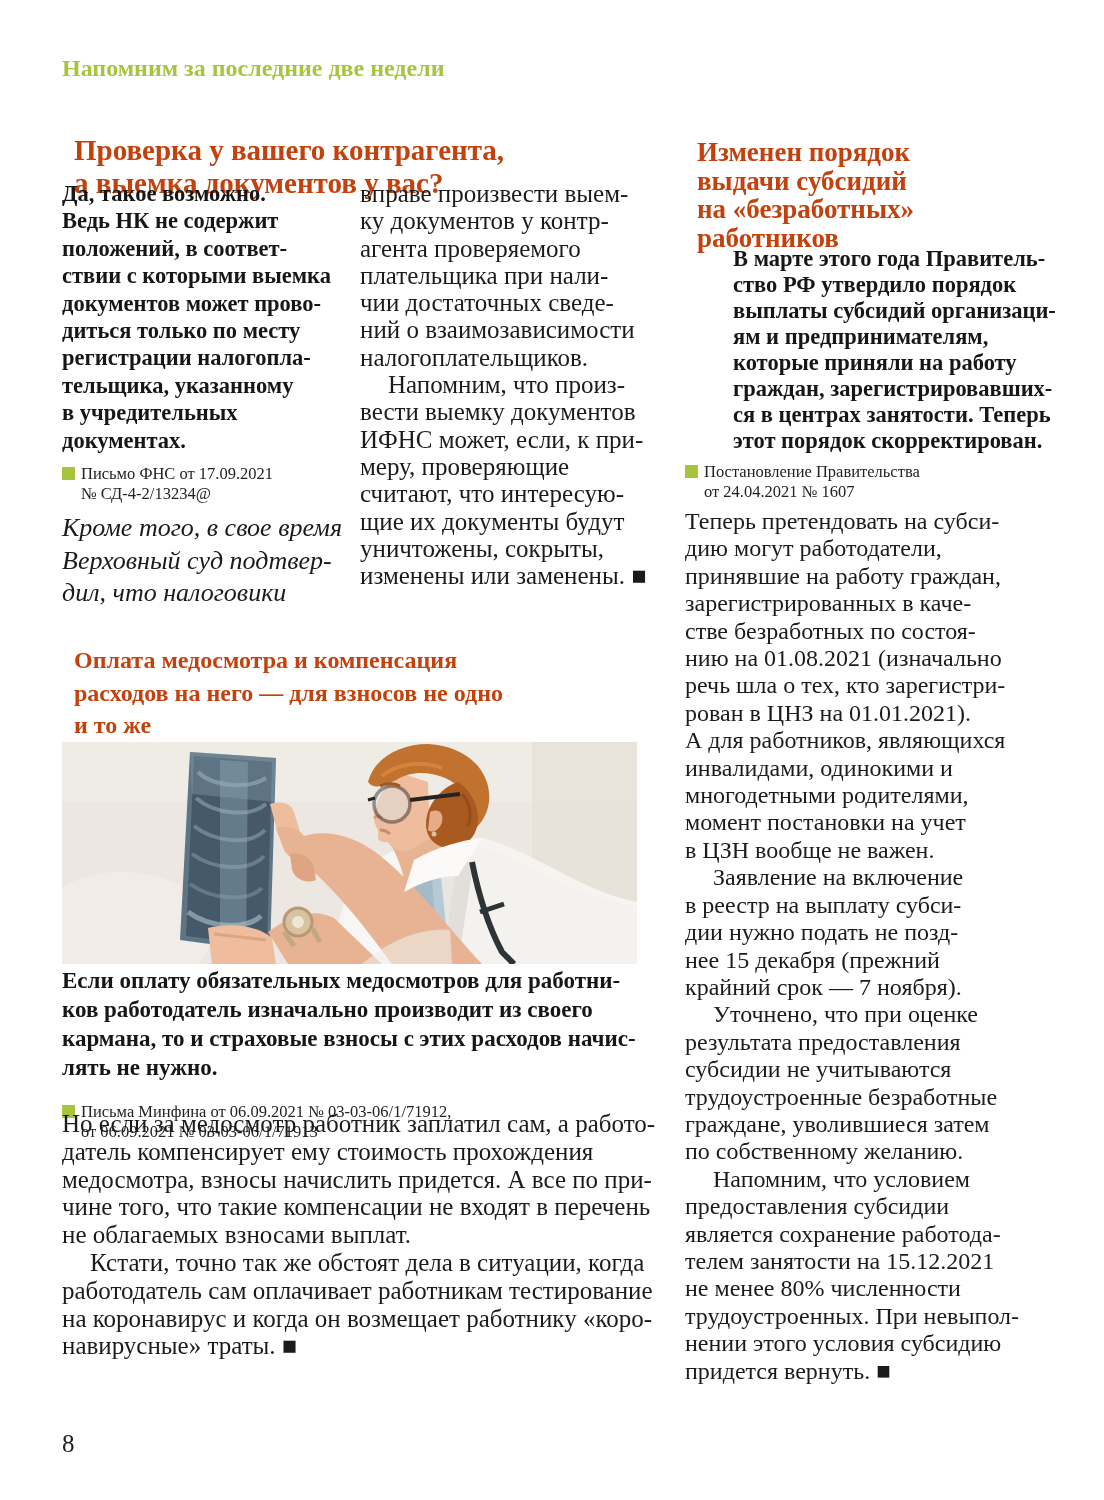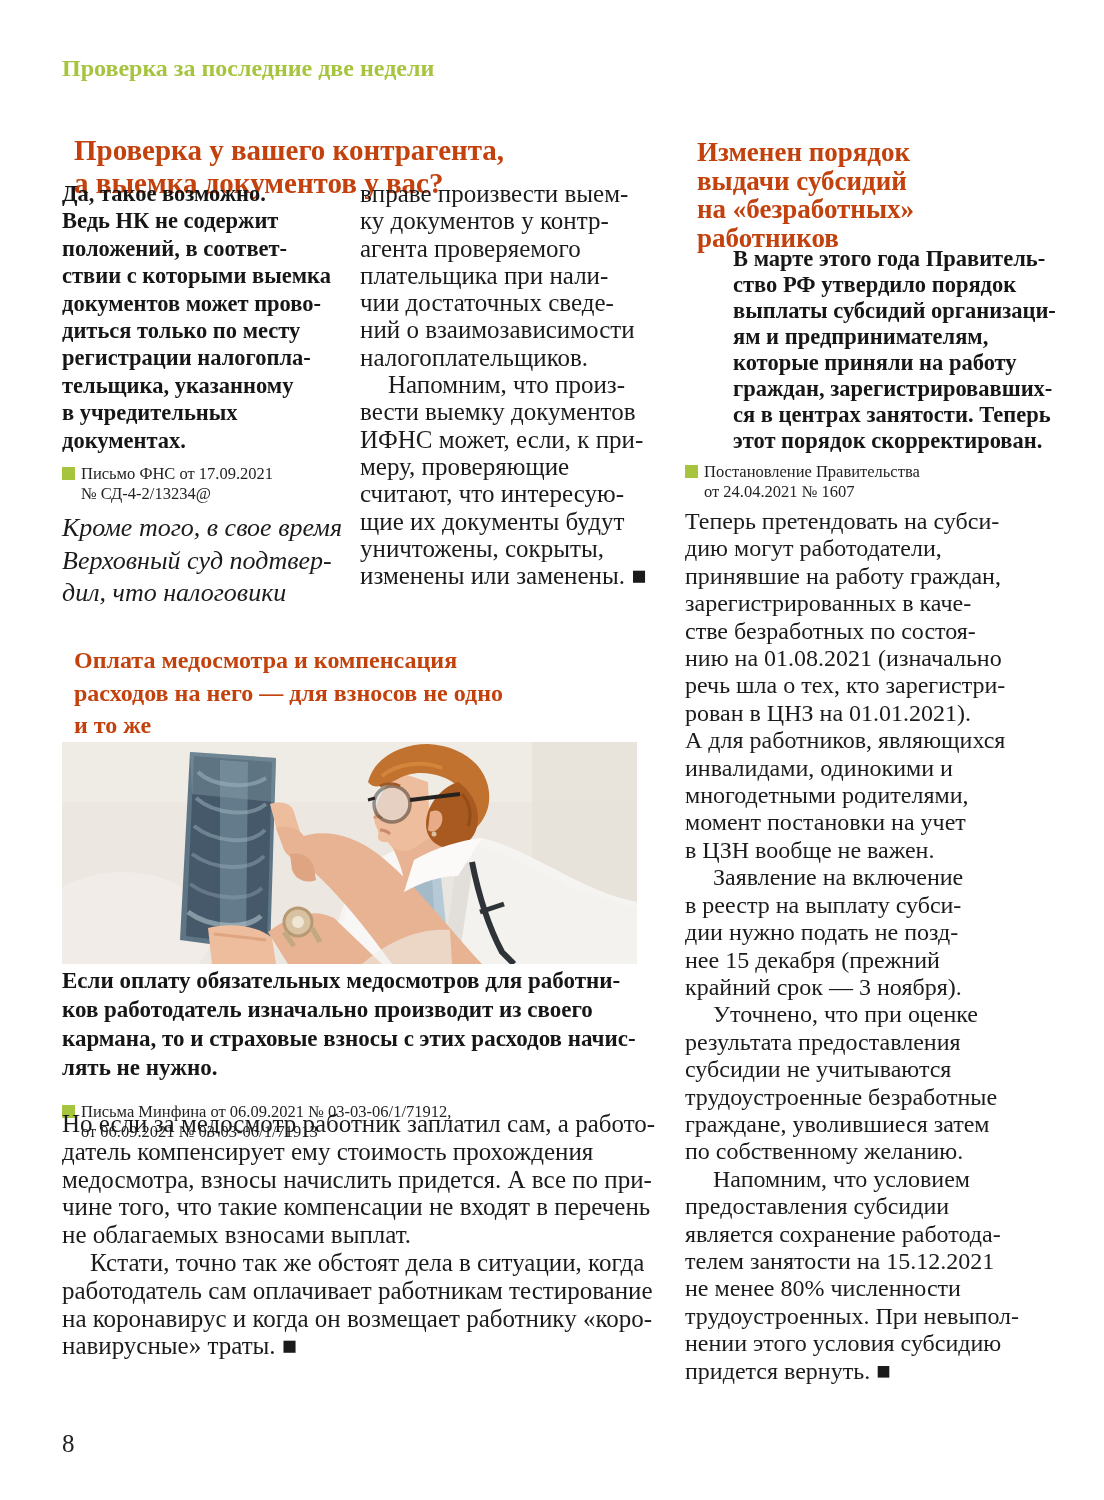--- a/index.html
+++ b/index.html
@@ -45,21 +45,21 @@
   .a3-source{left:685px;top:462px;width:380px;}
   .a3-source .source{margin-top:0;}
   .a3-body{left:685px;top:508px;width:372px;font-size:24px;line-height:27.4px;}
   .page-number{left:62px;top:1430px;font-size:25px;line-height:28px;color:#222;}
 </style>
 </head>
 <body>
 
 <div class="page" style="--accent: #a6c43e; --ink: #1b1b1b;">
 
-  <div class="abs section-header">Проверка за последние две недели</div>
+  <div class="abs section-header">Напомним за последние две недели</div>
 
   <h1 class="abs a1-title pre">Проверка у вашего контрагента,
 а выемка документов у вас?</h1>
 
   <div class="abs a1-col1">
     <p class="lead pre">Да, такое возможно.
 Ведь НК не содержит
 положений, в соответ-
 ствии с которыми выемка
 документов может прово-
@@ -228,21 +228,21 @@
 рован в ЦНЗ на 01.01.2021).
 А для работников, являющихся
 инвалидами, одинокими и
 многодетными родителями,
 момент постановки на учет
 в ЦЗН вообще не важен.</p>
     <p class="pre indent">Заявление на включение
 в реестр на выплату субси-
 дии нужно подать не позд-
 нее 15 декабря (прежний
-крайний срок — 3 ноября).</p>
+крайний срок — 7 ноября).</p>
     <p class="pre indent">Уточнено, что при оценке
 результата предоставления
 субсидии не учитываются
 трудоустроенные безработные
 граждане, уволившиеся затем
 по собственному желанию.</p>
     <p class="pre indent">Напомним, что условием
 предоставления субсидии
 является сохранение работода-
 телем занятости на 15.12.2021

